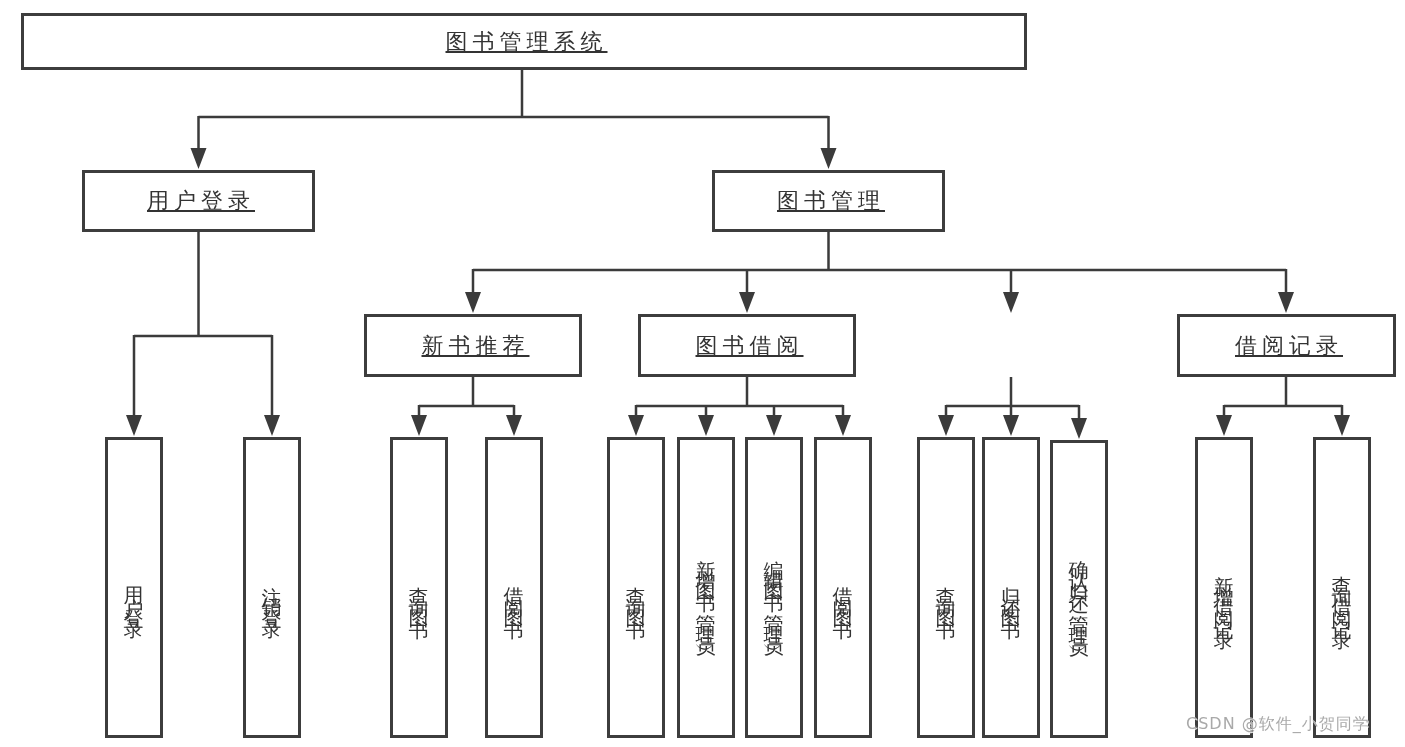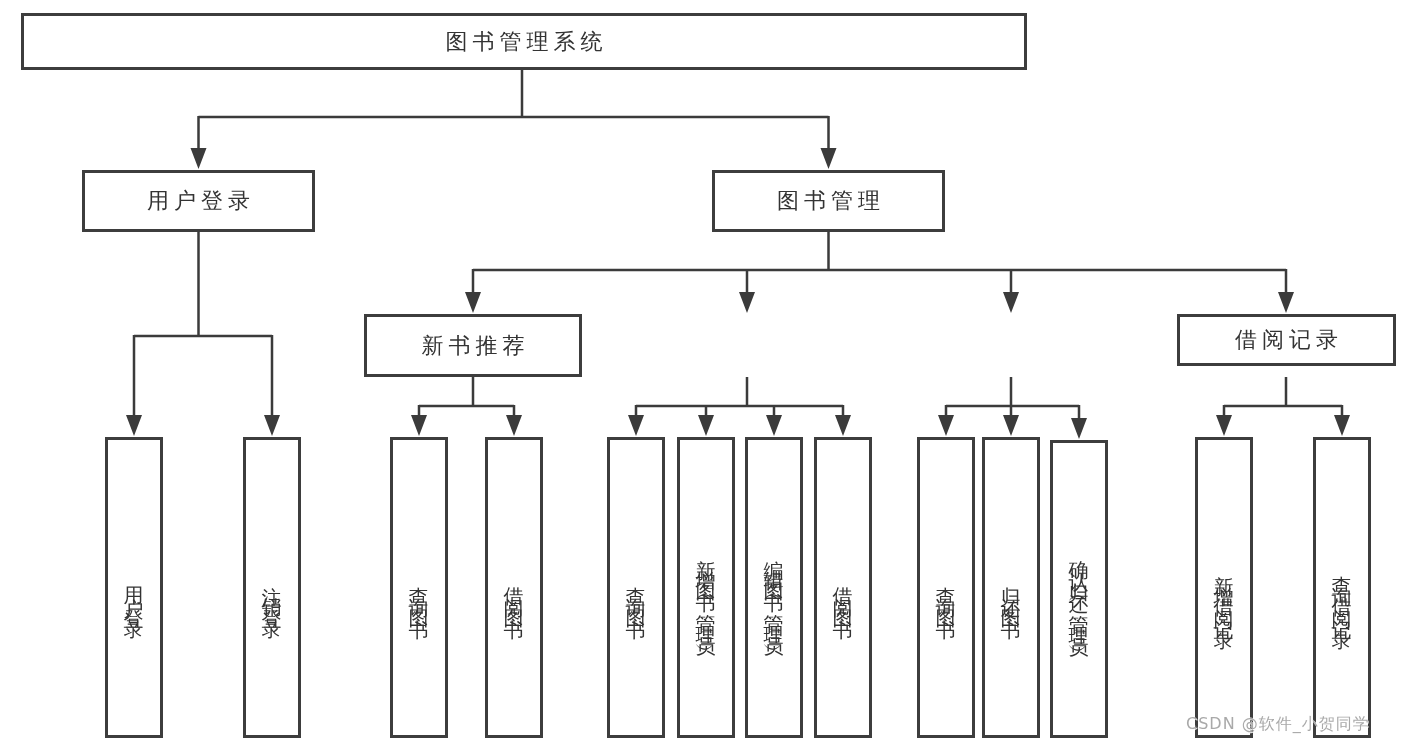--- a/index.html
+++ b/index.html
@@ -10,21 +10,21 @@
     font-family:"DejaVu Sans","Liberation Sans",sans-serif;
     overflow:hidden;
   }
   #connectors{position:absolute;left:0;top:0;z-index:1;}
   .node{
     position:absolute;z-index:2;box-sizing:border-box;
     background:#ffffff;border:3px solid #3d3d3d;
     display:flex;align-items:center;justify-content:center;
     color:#333333;
   }
-  .hnode{font-size:22px;letter-spacing:5px;}
+  .hnode{font-size:22px;letter-spacing:5px;text-decoration:underline;}
   .hnode .lbl{margin-right:-5px;white-space:nowrap;}
   .root{font-size:22px;}
   .leaf{width:58px;top:437px;height:301px;font-size:20px;}
   .leaf .lbl{
     writing-mode:vertical-rl;
     line-height:1;
     letter-spacing:11px;
     margin-bottom:-11px;
     white-space:nowrap;
   }
@@ -104,21 +104,24 @@
   <div class="node hnode" style="left:82px;top:170px;width:233px;height:62px;">
     <span class="lbl">用户登录</span>
   </div>
   <div class="node hnode" style="left:712px;top:170px;width:233px;height:62px;">
     <span class="lbl">图书管理</span>
   </div>
 
   <div class="node hnode" style="left:364px;top:314px;width:218px;height:63px;">
     <span class="lbl">新书推荐</span>
   </div>
-  <div class="node hnode" style="left:1177px;top:314px;width:219px;height:52px;">
+  <div class="node hnode" style="left:638px;top:314px;width:218px;height:63px;">
+    <span class="lbl">图书借阅</span>
+  </div>
+  <div class="node hnode" style="left:1177px;top:314px;width:219px;height:63px;">
     <span class="lbl">借阅记录</span>
   </div>
 
   <div class="node leaf" style="left:105px;">
     <span class="lbl">用户登录</span>
   </div>
   <div class="node leaf" style="left:243px;">
     <span class="lbl">注销登录</span>
   </div>
 

